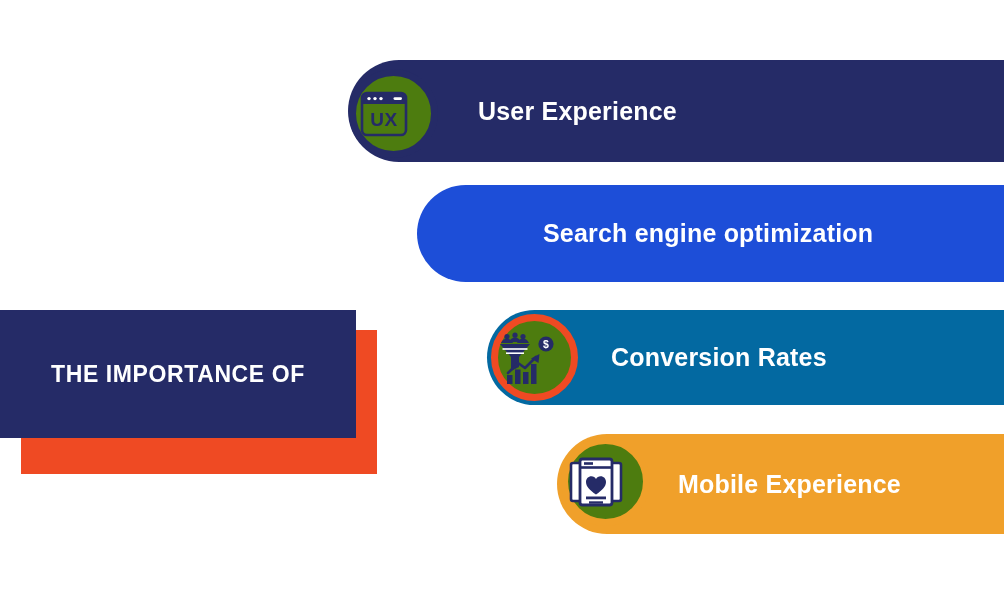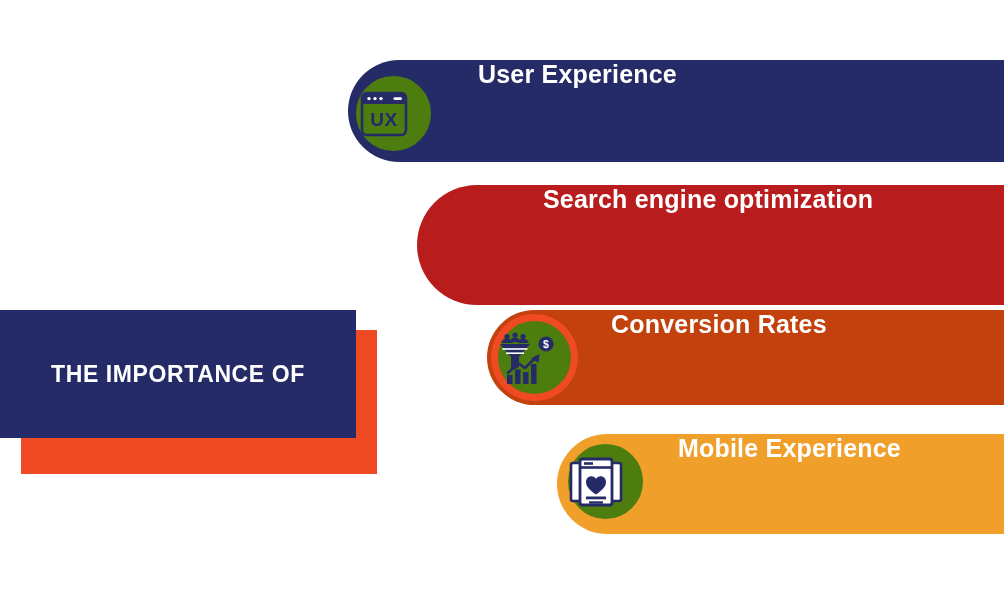--- a/index.html
+++ b/index.html
@@ -48,20 +48,21 @@
     line-height: 1.5;
     text-align: center;
     text-transform: uppercase;
     padding: 0 14px;
   }
 
   
   .bar {
     position: absolute;
     display: flex;
+    align-items: center;
     border-top-left-radius: 999px;
     border-bottom-left-radius: 999px;
   }
   .bar-label {
     color: #ffffff;
     font-weight: bold;
     white-space: nowrap;
   }
 
   .badge {
@@ -74,26 +75,26 @@
     box-sizing: border-box;
   }
   .badge svg { display: block; }
 
   
   #bar-ux      { left: 348px; top: 60px;  right: 0; height: 102px; background: #252B67; }
   #bar-ux .bar-label { font-size: 25px; margin-left: 130px; letter-spacing: 0.2px; }
   #badge-ux    { left: 349px; top: 69px;  width: 89px; height: 89px; border: 7px solid #252B67; }
 
   
-  #bar-seo     { left: 417px; top: 185px; right: 0; height: 120px; background: #b91c1c; }
+  #bar-seo     { left: 417px; top: 185px; right: 0; height: 97px; background: #1d4ed8; }
   #bar-seo .bar-label { font-size: 25px; margin-left: 126px; letter-spacing: 0.2px; }
   #badge-seo   { left: 419px; top: 191px; width: 89px; height: 89px; border: 7px solid #2FACDC; }
 
   
-  #bar-conv    { left: 487px; top: 310px; right: 0; height: 95px; background: #c2410c; }
+  #bar-conv    { left: 487px; top: 310px; right: 0; height: 95px; background: #0369a1; }
   #bar-conv .bar-label { font-size: 25px; margin-left: 124px; letter-spacing: 0.2px; }
   #badge-conv  { left: 491px; top: 314px; width: 87px; height: 87px; border: 7px solid #EF4A23; }
 
   
   #bar-mob     { left: 557px; top: 434px; right: 0; height: 100px; background: #F0A02A; }
   #bar-mob .bar-label { font-size: 25px; margin-left: 121px; letter-spacing: 0.2px; }
   #badge-mob   { left: 561px; top: 437px; width: 89px; height: 89px; border: 7px solid #F0A02A; }
 </style>
 </head>
 <body>

